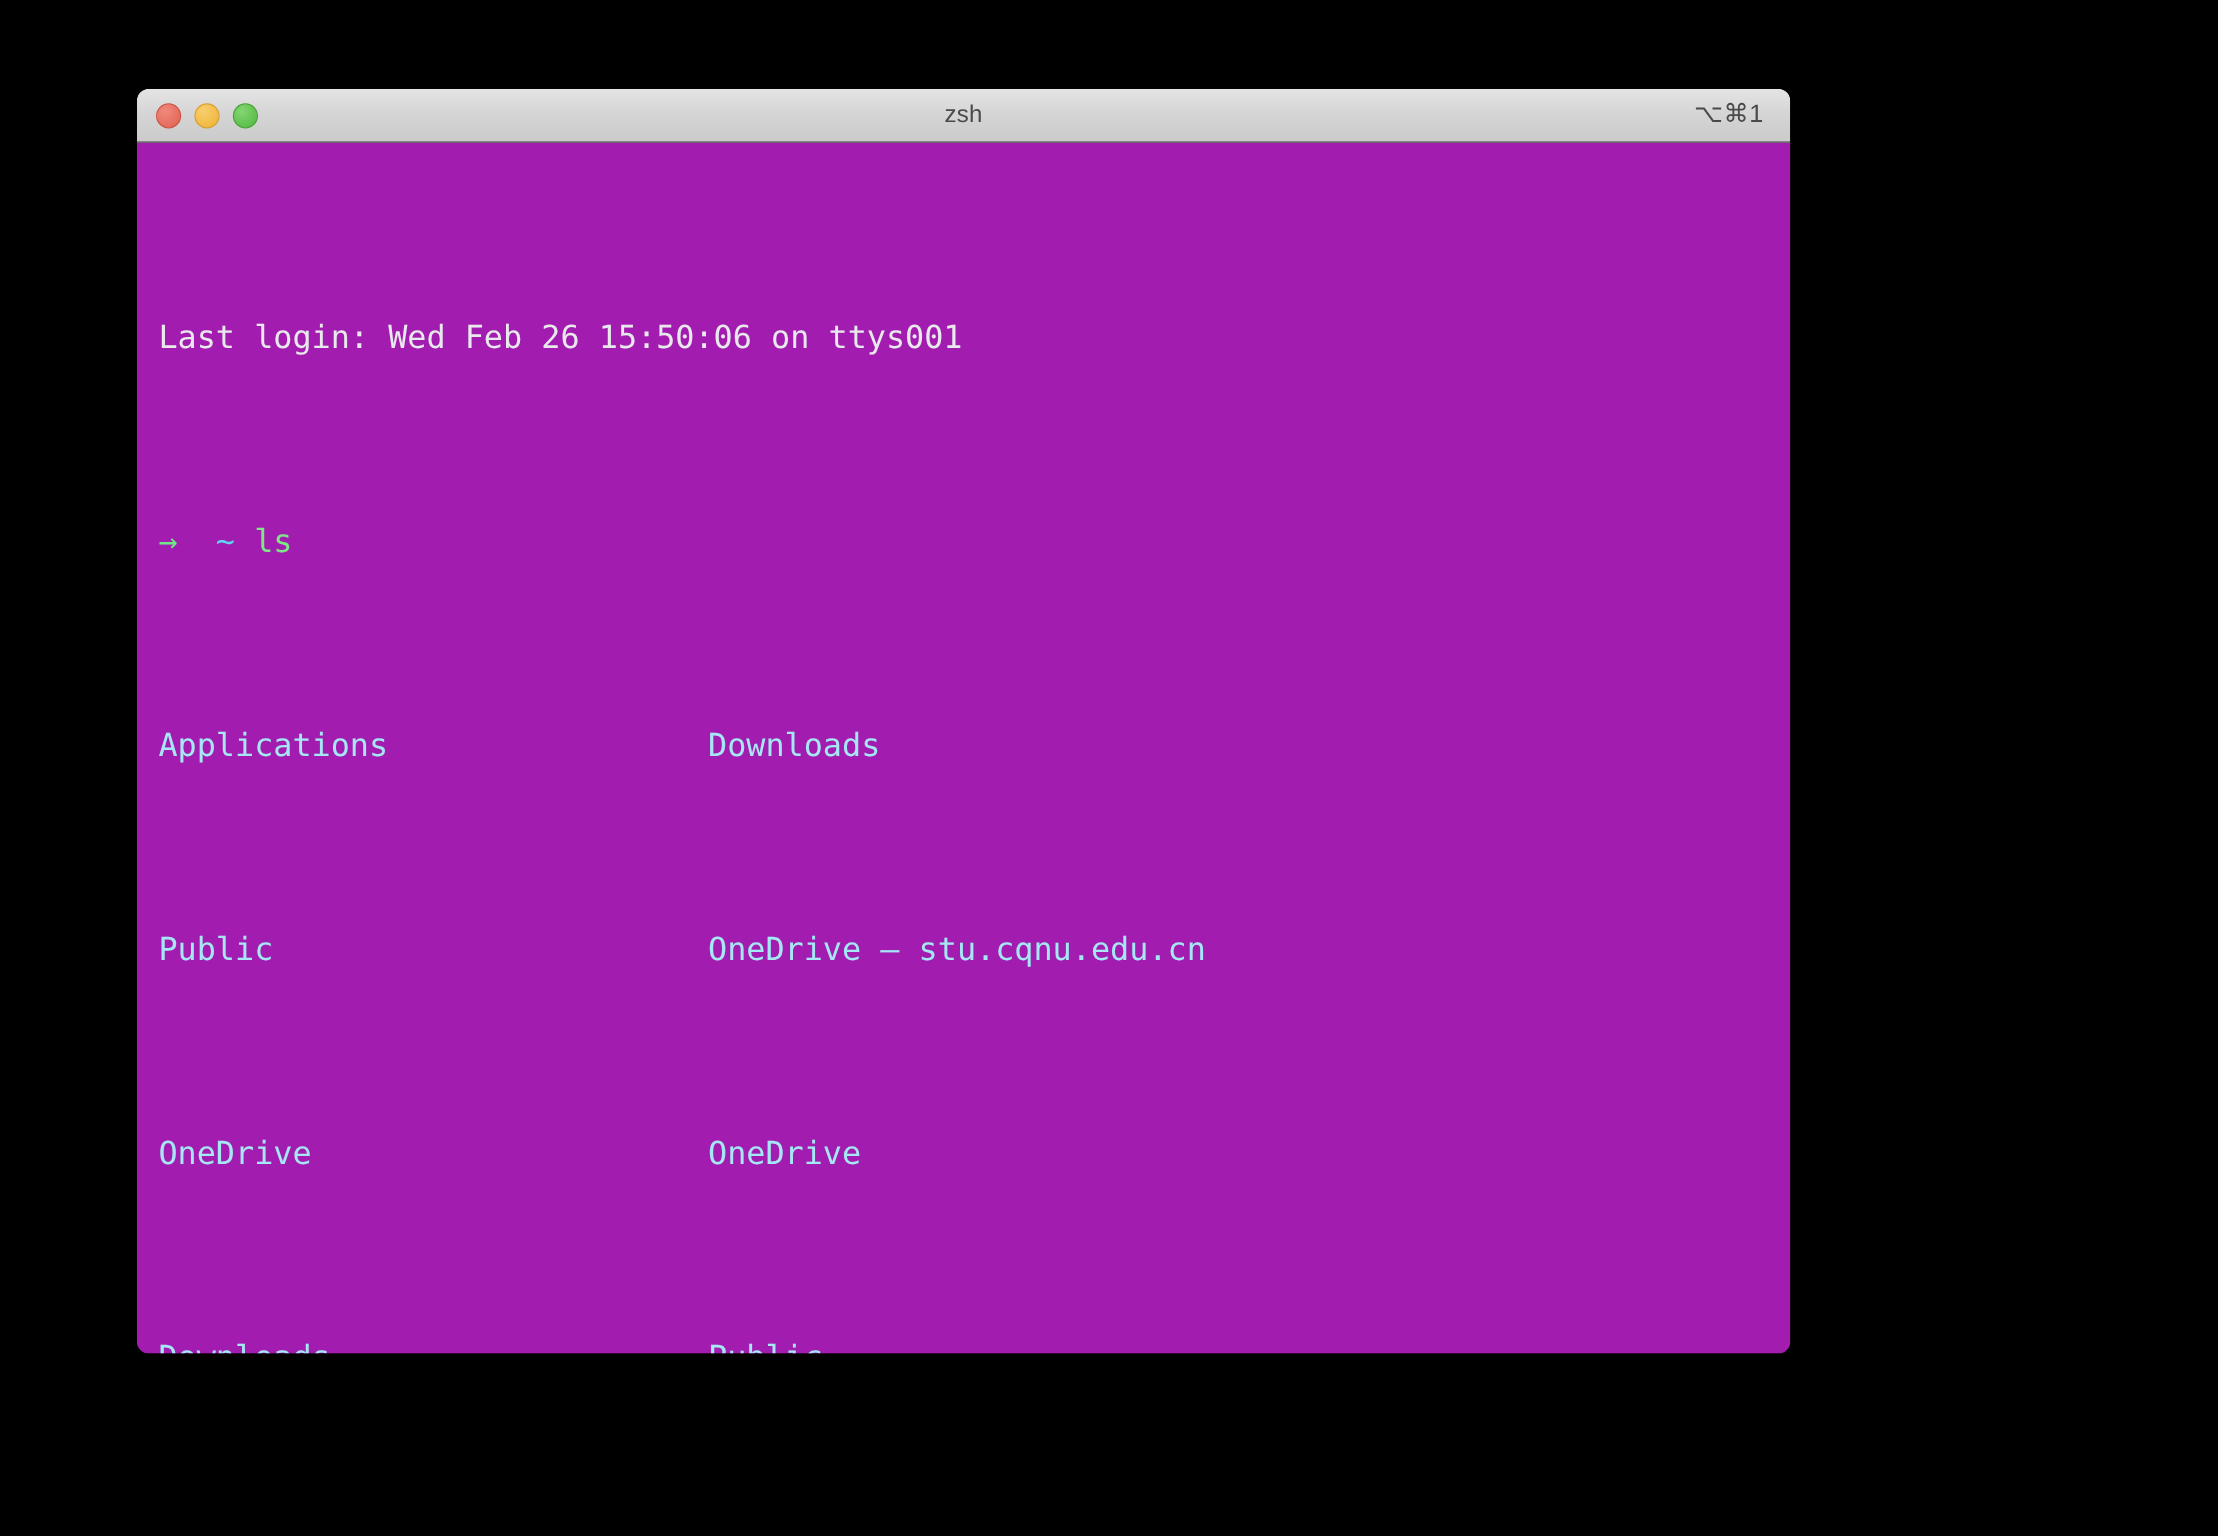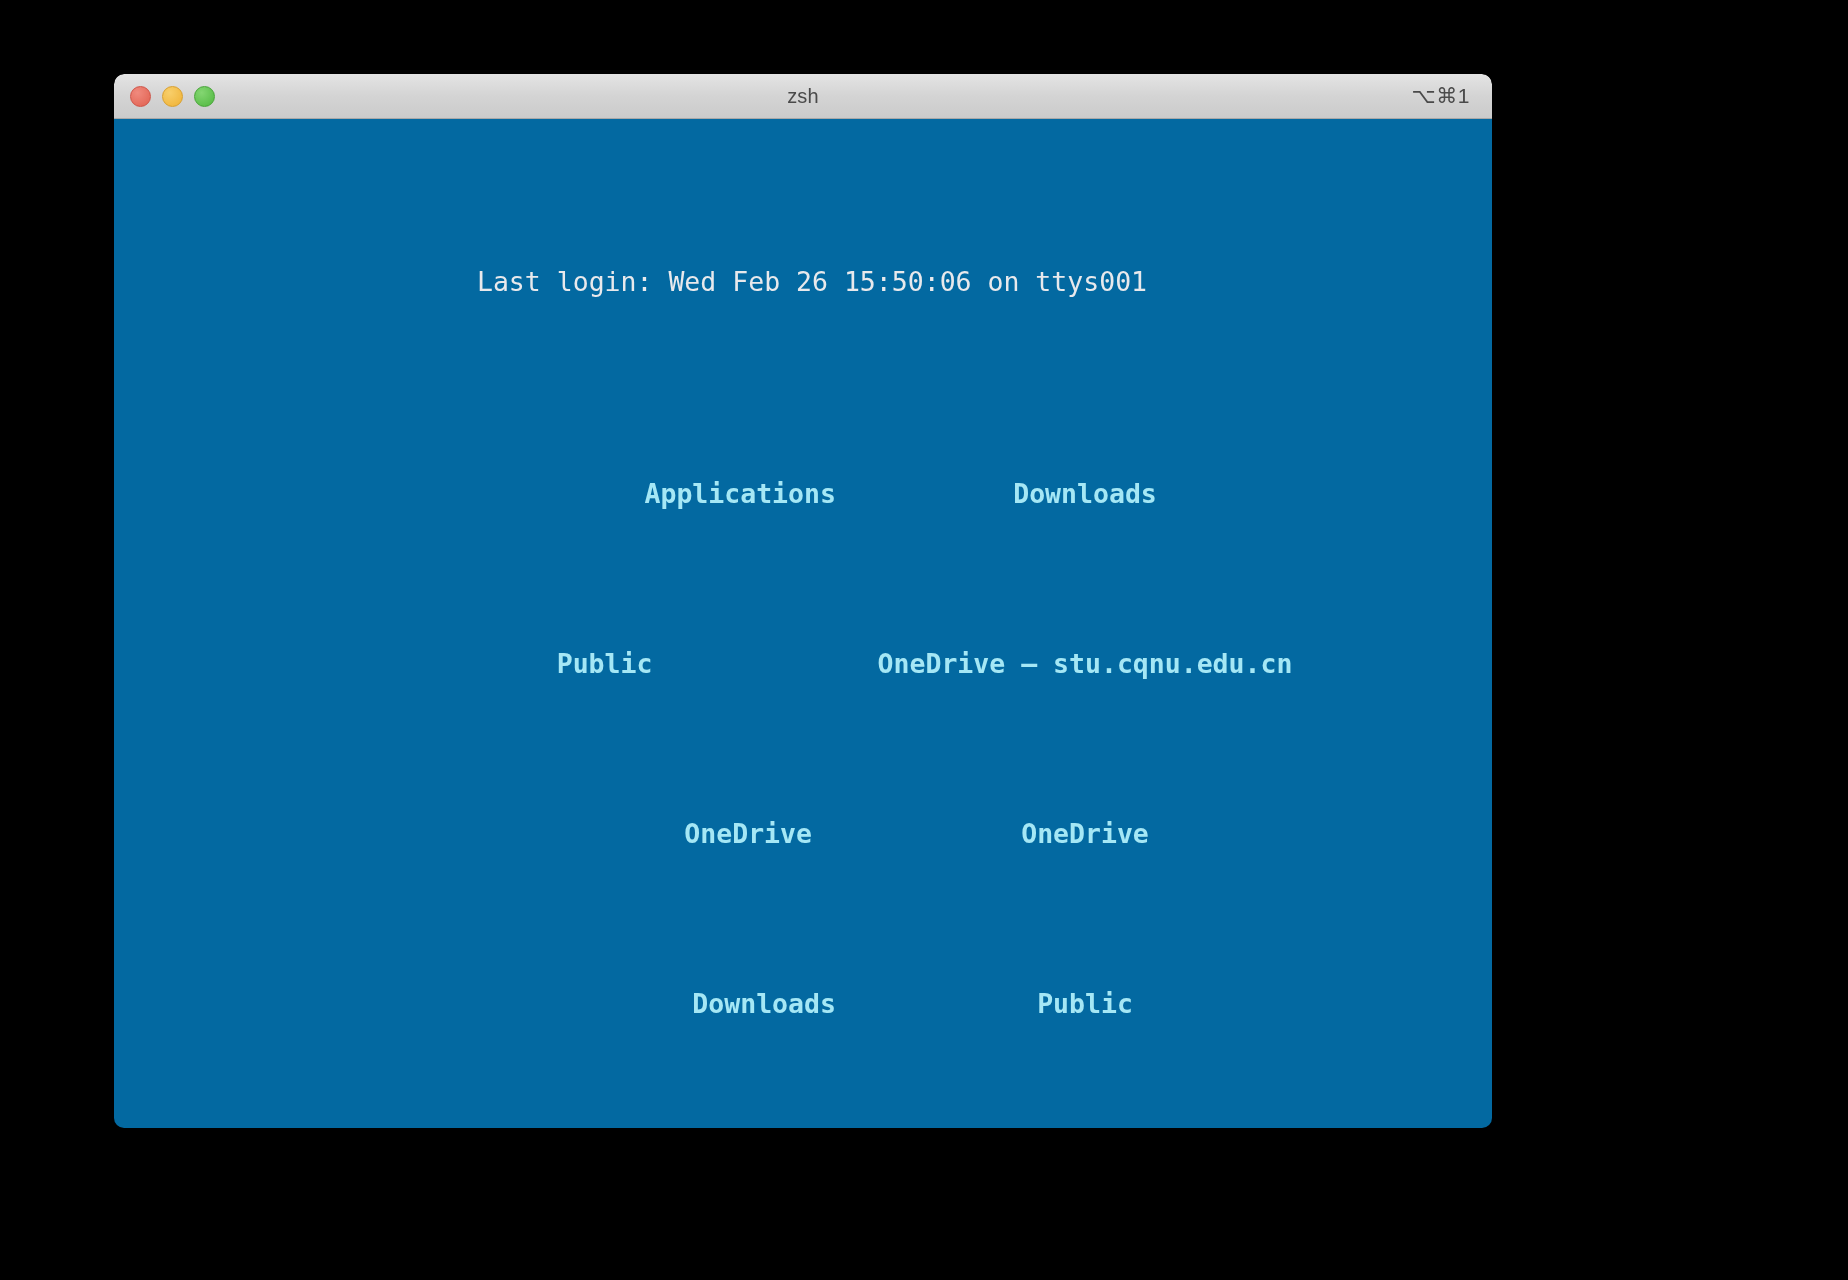--- a/index.html
+++ b/index.html
@@ -85,43 +85,42 @@
     line-height: 44px;
     font-family: "Liberation Sans", sans-serif;
     font-size: 21px;
     color: #4a4a4a;
     letter-spacing: 0.5px;
   }
 
   
   .terminal {
     flex: 1 1 auto;
-    background: #0369a1;
+    background: #a21caf;
     padding: 14px 0 0 0;
     overflow: hidden;
-    text-align: center;
   }
 
   .term-lines {
     font-family: "DejaVu Sans Mono", monospace;
     font-size: 26.5px;
     line-height: 42.5px;
     padding-left: 18px;
     white-space: pre;
   }
 
   .line {
     height: 42.5px;
     white-space: pre;
     display: block;
   }
 
   
   .c-default  { color: #e8e9ec; }
-  .c-dir      { color: #a5e7f5; font-weight: bold; margin-left: 44px; }
+  .c-dir      { color: #a5e7f5; font-weight: normal; }
   .c-prompt   { color: #6ee787; }
   .c-tilde    { color: #5ed4f0; }
   .c-cmd      { color: #7ee787; }
 
   .col-left {
     display: inline-block;
     width: 458px;
   }
 </style>
 </head>
@@ -139,20 +138,21 @@
       </div>
       <div class="window-title">zsh</div>
       <div class="window-shortcut">⌥⌘1</div>
     </div>
 
     <div class="terminal">
       <div class="term-lines">
 
         <span class="line"><span class="c-default">Last login: Wed Feb 26 15:50:06 on ttys001</span></span>
 
+        <span class="line"><span class="c-prompt">→</span><span class="c-default">  </span><span class="c-tilde">~</span><span class="c-default"> </span><span class="c-cmd">ls</span></span>
 
         <span class="line"><span class="col-left c-dir">Applications</span><span class="c-dir">Downloads</span></span>
 
         <span class="line"><span class="col-left c-dir">Public</span><span class="c-dir">OneDrive – stu.cqnu.edu.cn</span></span>
 
         <span class="line"><span class="col-left c-dir">OneDrive</span><span class="c-dir">OneDrive</span></span>
 
         <span class="line"><span class="col-left c-dir">Downloads</span><span class="c-dir">Public</span></span>
 
         

